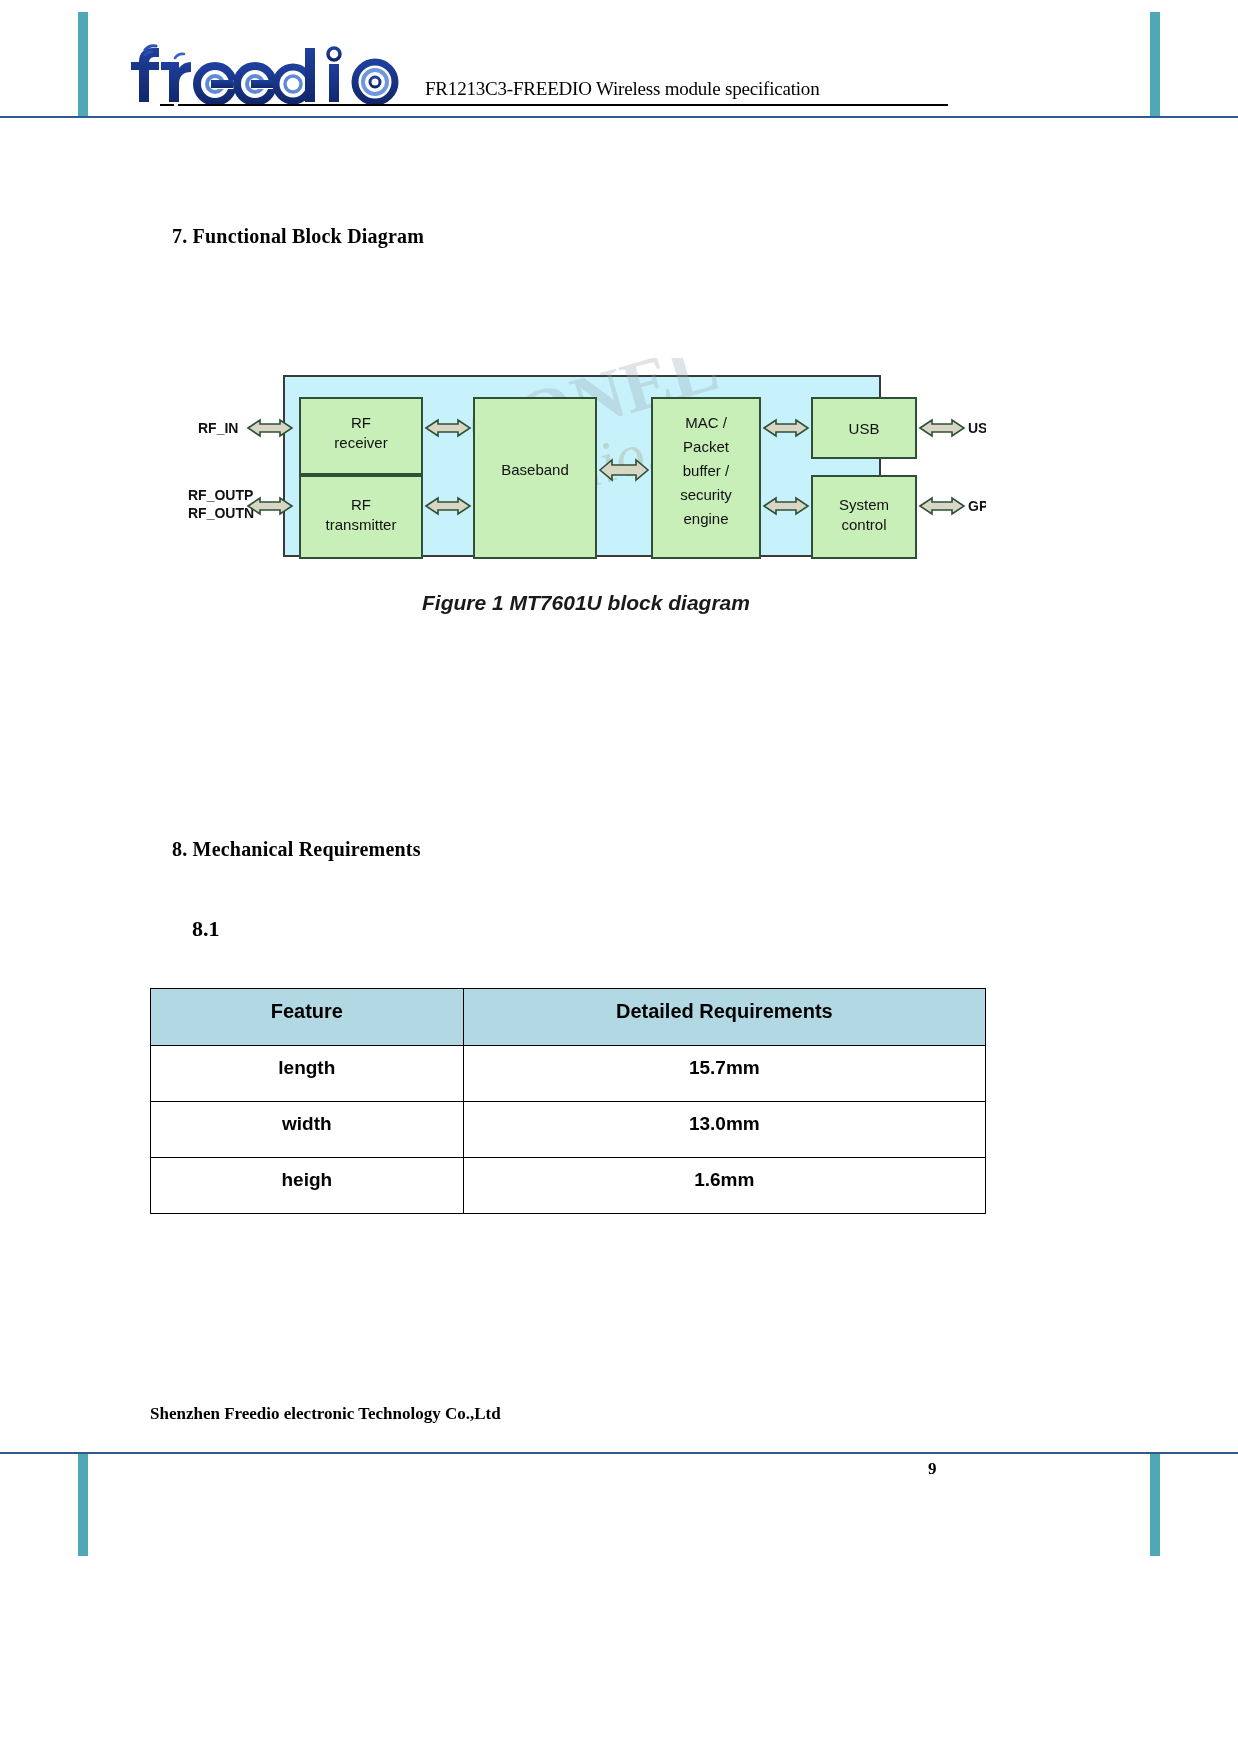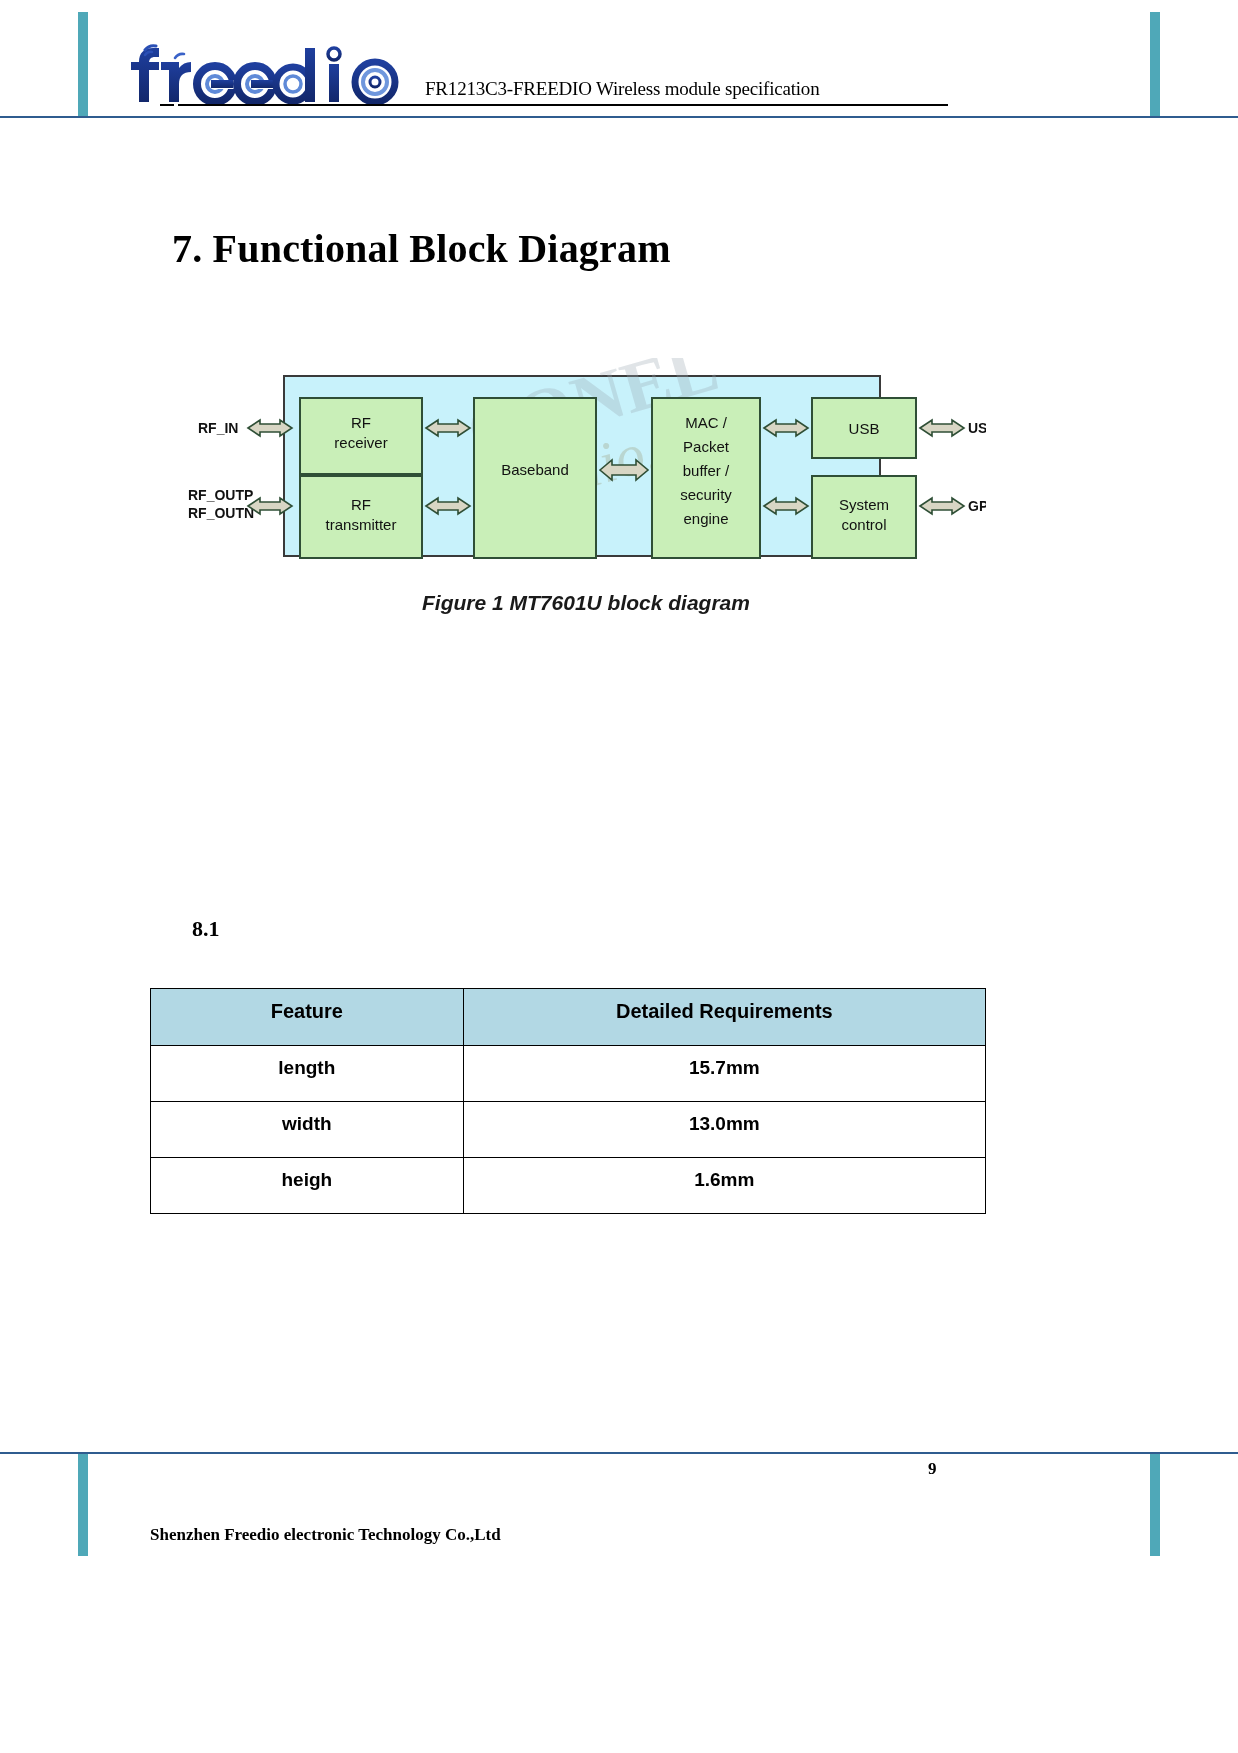--- a/index.html
+++ b/index.html
@@ -82,21 +82,21 @@
     width: 14px;
     height: 2px;
     background: #000;
   }
 
   
   .h1 {
     position: absolute;
     font-family: "Liberation Serif", serif;
     font-weight: bold;
-    font-size: 40px;
+    font-size: 20px;
     color: #000;
     letter-spacing: 0.2px;
     white-space: nowrap;
     text-align: right;
   }
   .h1.sec7 { left: 172px; top: 225px; }
   .h1.sec8 { left: 172px; top: 838px; }
 
   .h2 {
     position: absolute;
@@ -152,21 +152,21 @@
     padding-top: 11px;
     box-sizing: border-box;
   }
   .col-feature { width: 313px; }
   .col-desc    { width: 523px; }
 
   
   .footer-text {
     position: absolute;
     left: 150px;
-    top: 1525px;
+    top: 1404px;
     font-family: "Liberation Serif", serif;
     font-size: 17px;
     font-weight: bold;
     color: #000;
     white-space: nowrap;
   }
   .footer-page {
     position: absolute;
     left: 928px;
     top: 1459px;
@@ -317,20 +317,21 @@
         <path d="M734 148 L746 140 L746 144 L766 144 L766 140 L778 148 L766 156 L766 152 L746 152 L746 156 Z"></path>
       </g>
 
       <text class="otxt" x="782" y="75">USB</text>
       <text class="otxt" x="782" y="153">GPIO/LI</text>
 
       <text class="cap" x="400" y="252">Figure 1 MT7601U block diagram</text>
     </svg>
   </div>
 
+  <div class="h1 sec8">8. Mechanical Requirements</div>
 
   <div class="h2 sec81">8.1</div>
 
   <table class="tbl">
     <thead>
       <tr>
         <th class="col-feature">Feature</th>
         <th class="col-desc">Detailed Requirements</th>
       </tr>
     </thead>

